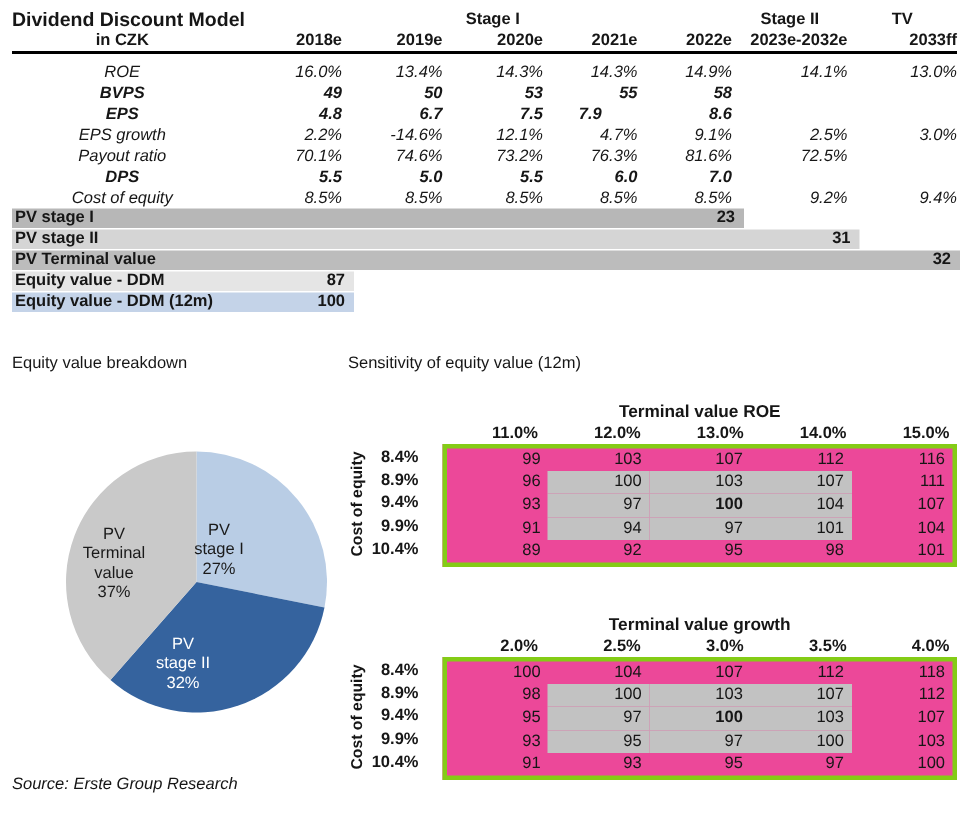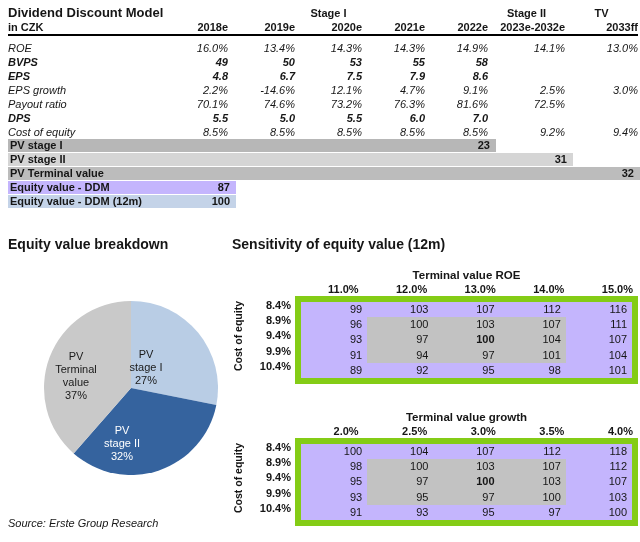--- a/index.html
+++ b/index.html
@@ -15,54 +15,54 @@
   .ddm { position: absolute; left: 8px; top: 5px; width: 630px; }
   .ddm-row1 { position: relative; height: 15px; }
   .ddm-title { position: absolute; left: 0; bottom: 0; font-size: 13px; font-weight: bold; white-space: nowrap; }
   .stage-span { position: absolute; bottom: 1px; text-align: center; font-weight: bold; }
   .span-stage1 { left: 287px; width: 67px; }
   .span-stage2 { left: 480px; width: 77px; }
   .span-tv     { left: 557px; width: 73px; margin-top: 33px; }
   .ddm-row2 { display: flex; height: 16px; line-height: 15px; border-bottom: 2px solid #000; font-weight: bold; }
   .cell { white-space: nowrap; }
   .num { text-align: right; }
-  .rowlabel { text-align: left; }
+  .rowlabel { text-align: center; }
   .ddm-body { margin-top: 5px; }
   .ddm-row { display: flex; height: 14px; line-height: 14px; font-style: italic; }
   .ddm-row.bold .cell { font-weight: bold; }
   .ddm-bars { margin-top: 0; }
   .bar-row { position: relative; height: 13px; margin-bottom: 1px; }
   .bar { height: 13px; line-height: 13px; display: flex; justify-content: space-between;
          padding: 0 6px 0 2px; font-weight: bold; }
   .bar-label { white-space: nowrap; }
   .bar-value { white-space: nowrap; }
 
   
-  .sect-title { position: absolute; font-size: 14px; font-weight: bold; white-space: nowrap; }
+  .sect-title { position: absolute; font-size: 11px; font-weight: normal; white-space: nowrap; }
   .pie-sect-title { left: 8px; top: 236px; }
   .sens-sect-title { left: 232px; top: 236px; }
 
   
   .pie-wrap { position: absolute; left: 42px; top: 299px; width: 178px; height: 178px; }
   .pie-label { position: absolute; transform: translate(-50%, -50%); text-align: center;
                white-space: pre-line; line-height: 13px; font-size: 11px; }
   .source { position: absolute; left: 8px; top: 517px; font-style: italic; font-size: 11px; }
 
   
   .sens { position: absolute; left: 232px; width: 406px; }
   .sens-1 { top: 268px; }
   .sens-2 { top: 410px; }
   .sens-title { margin-left: 63px; width: 343px; text-align: center; font-weight: bold;
                 font-size: 11.5px; height: 15px; line-height: 14px; }
   .sens-head { margin-left: 63px; width: 343px; display: flex; height: 13px; line-height: 12px; }
   .sens-hcell { flex: 1; text-align: right; padding-right: 5px; font-weight: bold; }
   .sens-body { display: flex; }
   .sens-labels { width: 63px; padding-top: 2px; }
-  .sens-rlabel { height: 15.2px; line-height: 15.2px; text-align: right; padding-right: 4px; font-weight: bold; }
-  .sens-box { flex: 1; border: 6px solid #84cc16; background: #c4b5fd; }
+  .sens-rlabel { height: 15.2px; line-height: 15.2px; text-align: right; padding-right: 16px; font-weight: bold; }
+  .sens-box { flex: 1; border: 3px solid #84cc16; background: #ec4899; }
   .sens-row { display: flex; height: 15.2px; line-height: 15.2px; }
   .sens-cell { flex: 1; text-align: right; padding-right: 5px; }
   .sens-cell.bold { font-weight: bold; }
   .sens-vlabel { position: absolute; left: 0; top: 28px; height: 80px; width: 14px;
                  writing-mode: vertical-rl; transform: rotate(180deg); text-align: center;
                  font-weight: bold; font-size: 10.5px; white-space: nowrap; }
 </style>
 </head>
 <body>
 
@@ -106,21 +106,21 @@
           <div class="cell num" style="width: 63px;">55</div>
           <div class="cell num" style="width: 63px;">58</div>
           <div class="cell num" style="width: 77px;"></div>
           <div class="cell num" style="width: 73px;"></div>
         </div>
         <div class="ddm-row bold">
           <div class="cell rowlabel" style="width: 147px;">EPS</div>
           <div class="cell num" style="width: 73px;">4.8</div>
           <div class="cell num" style="width: 67px;">6.7</div>
           <div class="cell num" style="width: 67px;">7.5</div>
-          <div class="cell num" style="width: 63px;">7.9</div>
+          <div class="cell num" style="width: 63px; text-align: center;">7.9</div>
           <div class="cell num" style="width: 63px;">8.6</div>
           <div class="cell num" style="width: 77px;"></div>
           <div class="cell num" style="width: 73px;"></div>
         </div>
         <div class="ddm-row">
           <div class="cell rowlabel" style="width: 147px;">EPS growth</div>
           <div class="cell num" style="width: 73px;">2.2%</div>
           <div class="cell num" style="width: 67px;">-14.6%</div>
           <div class="cell num" style="width: 67px;">12.1%</div>
           <div class="cell num" style="width: 63px;">4.7%</div>
@@ -172,21 +172,21 @@
             <div class="bar-value">31</div>
           </div>
         </div>
         <div class="bar-row">
           <div class="bar" style="width: 632px; background: rgb(188, 188, 188);">
             <div class="bar-label">PV Terminal value</div>
             <div class="bar-value">32</div>
           </div>
         </div>
         <div class="bar-row">
-          <div class="bar" style="width: 228px; background: #c4b5fd;">
+          <div class="bar" style="width: 228px; background: #e5e5e5;">
             <div class="bar-label">Equity value - DDM</div>
             <div class="bar-value">87</div>
           </div>
         </div>
         <div class="bar-row">
           <div class="bar" style="width: 228px; background: rgb(196, 211, 232);">
             <div class="bar-label">Equity value - DDM (12m)</div>
             <div class="bar-value">100</div>
           </div>
         </div>

